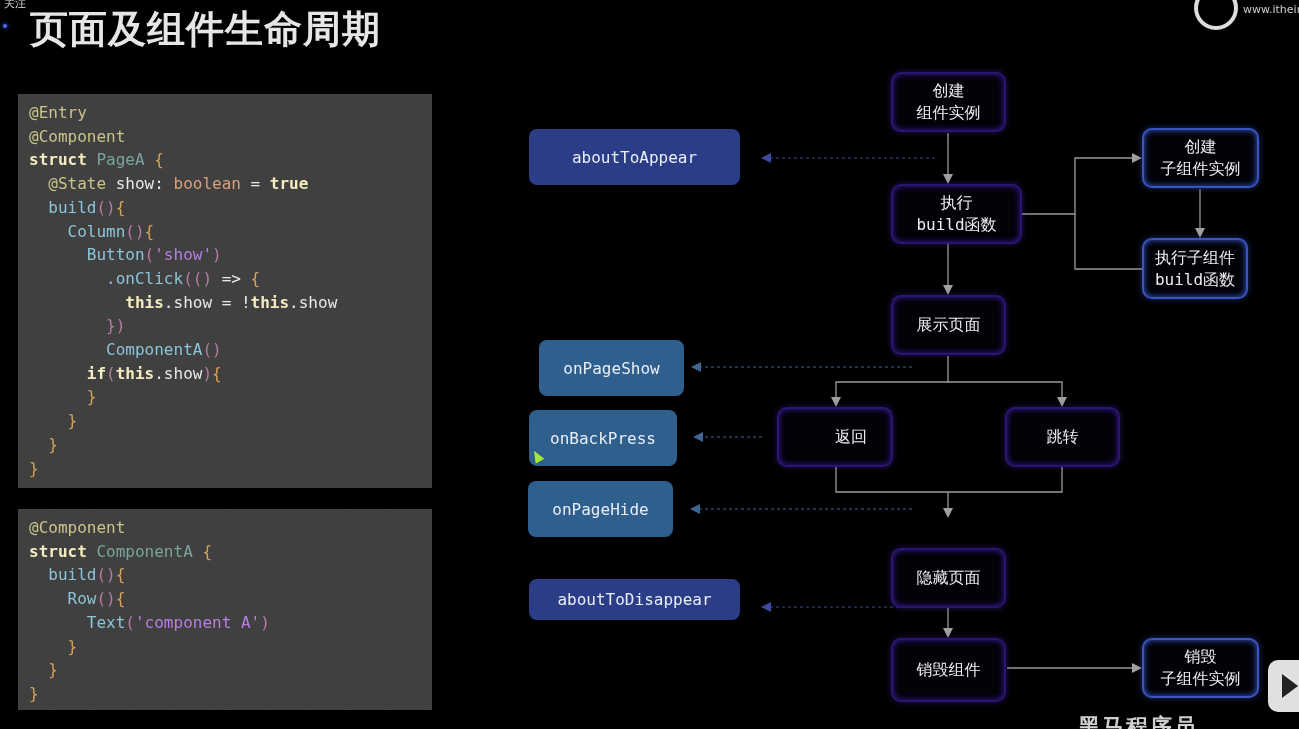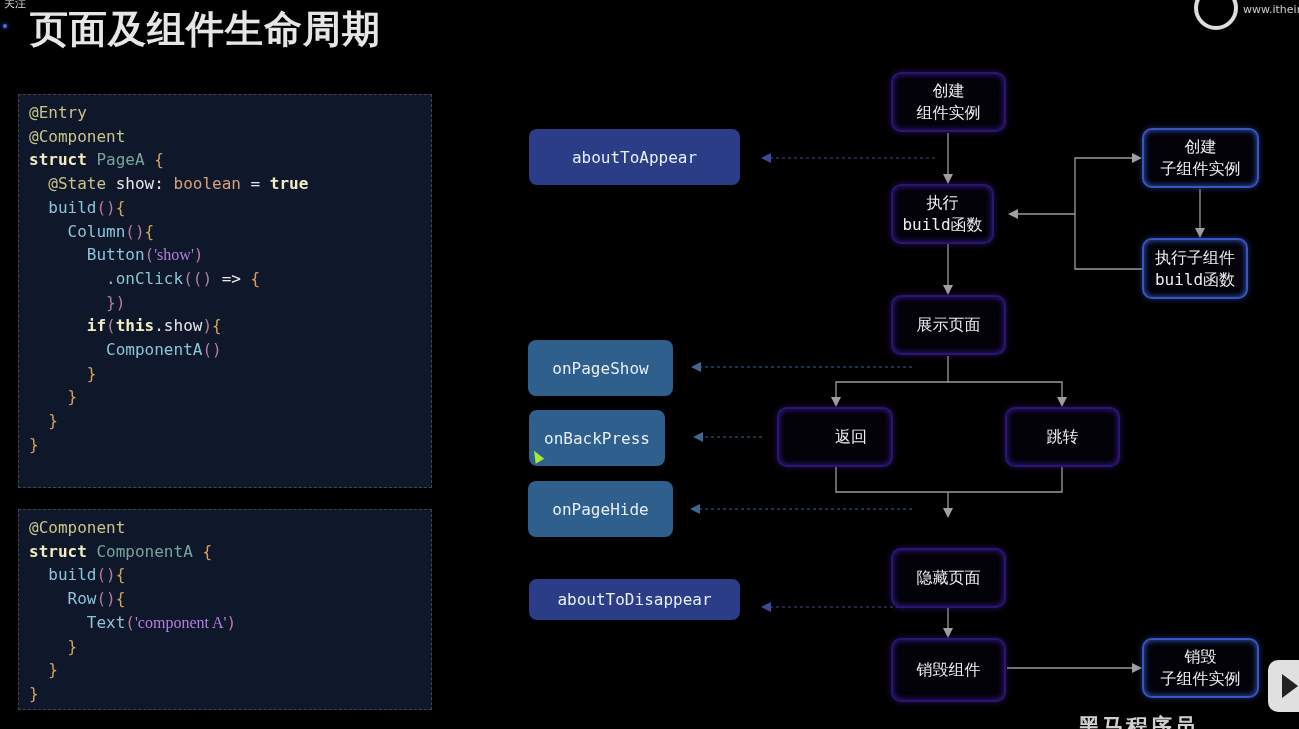--- a/index.html
+++ b/index.html
@@ -6,31 +6,31 @@
   html, body { width: 1299px; height: 729px; background: #000; overflow: hidden; }
   body { position: relative; font-family: "DejaVu Sans", sans-serif; color: #e8e8e8; }
 
   .top-tag { position: absolute; left: 4px; top: -4px; font-size: 11px; color: #ddd; }
   .star-dot { position: absolute; left: 3px; top: 24px; width: 4px; height: 4px; border-radius: 50%; background: #4a6cff; box-shadow: 0 0 4px #4a6cff; }
   .title { position: absolute; left: 30px; top: 4px; font-size: 38px; font-weight: bold; color: #e6e6e6; letter-spacing: 1px; }
 
   .logo { position: absolute; left: 1194px; top: -14px; width: 44px; height: 44px; border-radius: 50%; border: 4px solid #ddd; }
   .logo-text { position: absolute; left: 1243px; top: 3px; font-size: 11px; color: #cfcfcf; }
 
-  .code-box { position: absolute; border: 1px dashed #444; background: #0f172a; padding: 6px 10px; }
+  .code-box { position: absolute; border: 1px dashed #444; background: #404040; padding: 6px 10px; }
   .code-box.a { left: 18px; top: 94px; width: 414px; height: 394px; }
   .code-box.b { left: 18px; top: 509px; width: 414px; height: 201px; }
   .code-line { font-family: "DejaVu Sans Mono", monospace; font-size: 16px; line-height: 23.7px; white-space: pre; color: #ddd; }
   .tk-deco { color: #c9c48a; }
   .tk-kw { color: #f2ecc0; font-weight: bold; }
   .tk-type { color: #78a49c; }
   .tk-brace { color: #d5a25a; }
   .tk-fn { color: #8cc4d8; }
   .tk-paren { color: #b47ca0; }
-  .tk-str { color: #b57ee0; font-family: Liberation Serif, serif; }
+  .tk-str { color: #b57ee0; }
   .tk-tsType { color: #d8a07c; }
   .tk-plain { color: #e8e8e8; }
 
   .hook { position: absolute; border-radius: 8px; color: #e8eef8; font-family: "DejaVu Sans Mono", monospace; font-size: 16px; display: flex; align-items: center; justify-content: center; }
   .hook.comp { background: #2a3d86; text-align: right; }
   .hook.page { background: #2f5f8c; }
 
   .node { position: absolute; border-radius: 10px; background: #020208; border: 2px solid #2a1670; box-shadow: inset 0 0 6px #3a1aa0, 0 0 6px rgba(80,40,200,.45); color: #eee; font-size: 16px; display: flex; flex-direction: column; align-items: center; justify-content: center; text-align: center; line-height: 22px; }
   .node.child { border-color: #3a55c0; box-shadow: inset 0 0 6px #3a5ad0, 0 0 6px rgba(60,90,220,.5); }
   .node .mono { font-family: "DejaVu Sans Mono", monospace; }
@@ -54,23 +54,24 @@
 
 <div class="code-box a">
     <div class="code-line"><span class="tk-deco">@Entry</span></div>
     <div class="code-line"><span class="tk-deco">@Component</span></div>
     <div class="code-line"><span class="tk-kw">struct </span><span class="tk-type">PageA </span><span class="tk-brace">{</span></div>
     <div class="code-line"><span class="tk-plain">  </span><span class="tk-deco">@State </span><span class="tk-plain">show: </span><span class="tk-tsType">boolean </span><span class="tk-plain">= </span><span class="tk-kw">true</span></div>
     <div class="code-line"><span class="tk-plain">  </span><span class="tk-fn">build</span><span class="tk-paren">()</span><span class="tk-brace">{</span></div>
     <div class="code-line"><span class="tk-plain">    </span><span class="tk-fn">Column</span><span class="tk-paren">()</span><span class="tk-brace">{</span></div>
     <div class="code-line"><span class="tk-plain">      </span><span class="tk-fn">Button</span><span class="tk-paren">(</span><span class="tk-str">'show'</span><span class="tk-paren">)</span></div>
     <div class="code-line"><span class="tk-plain">        </span><span class="tk-fn">.onClick</span><span class="tk-paren">(() </span><span class="tk-plain">=&gt; </span><span class="tk-brace">{</span></div>
+    <div class="code-line"><span class="tk-plain">          </span><span class="tk-kw">this</span><span class="tk-plain">.show = !</span><span class="tk-kw">this</span><span class="tk-plain">.show</span></div>
     <div class="code-line"><span class="tk-plain">        </span><span class="tk-paren">})</span></div>
+    <div class="code-line"><span class="tk-plain">        </span><span class="tk-fn">ComponentA</span><span class="tk-paren">()</span></div>
     <div class="code-line"><span class="tk-plain">      </span><span class="tk-kw">if</span><span class="tk-paren">(</span><span class="tk-kw">this</span><span class="tk-plain">.show</span><span class="tk-paren">)</span><span class="tk-brace">{</span></div>
-    <div class="code-line"><span class="tk-plain">        </span><span class="tk-fn">ComponentA</span><span class="tk-paren">()</span></div>
     <div class="code-line"><span class="tk-plain">      </span><span class="tk-brace">}</span></div>
     <div class="code-line"><span class="tk-plain">    </span><span class="tk-brace">}</span></div>
     <div class="code-line"><span class="tk-plain">  </span><span class="tk-brace">}</span></div>
     <div class="code-line"><span class="tk-brace">}</span></div>
   </div>
 <div class="code-box b">
     <div class="code-line"><span class="tk-deco">@Component</span></div>
     <div class="code-line"><span class="tk-kw">struct </span><span class="tk-type">ComponentA </span><span class="tk-brace">{</span></div>
     <div class="code-line"><span class="tk-plain">  </span><span class="tk-fn">build</span><span class="tk-paren">()</span><span class="tk-brace">{</span></div>
     <div class="code-line"><span class="tk-plain">    </span><span class="tk-fn">Row</span><span class="tk-paren">()</span><span class="tk-brace">{</span></div>
@@ -109,30 +110,30 @@
   <g stroke-width="1.2" stroke-dasharray="3,3" fill="none">
     <line stroke="#3b4a9a" x1="935" y1="158" x2="763" y2="158" marker-end="url(#ahc)"></line>
     <line stroke="#3f6690" x1="912" y1="367" x2="693" y2="367" marker-end="url(#ahp)"></line>
     <line stroke="#3f6690" x1="762" y1="437" x2="695" y2="437" marker-end="url(#ahp)"></line>
     <line stroke="#3f6690" x1="912" y1="509" x2="692" y2="509" marker-end="url(#ahp)"></line>
     <line stroke="#3b4a9a" x1="935" y1="607" x2="763" y2="607" marker-end="url(#ahc)"></line>
   </g>
 </svg>
 
 <div class="hook comp" style="left:529px;top:129px;width:211px;height:56px;">aboutToAppear</div>
-<div class="hook page" style="left:528px;top:340px;width:145px;height:56px;">onPageShow</div>
-<div class="hook page" style="left:529px;top:410px;width:136px;height:56px;">onBackPress</div>
+<div class="hook page" style="left:539px;top:340px;width:145px;height:56px;">onPageShow</div>
+<div class="hook page" style="left:529px;top:410px;width:148px;height:56px;">onBackPress</div>
 <div class="hook page" style="left:528px;top:481px;width:145px;height:56px;">onPageHide</div>
 <div class="hook comp" style="left:529px;top:579px;width:211px;height:41px;">aboutToDisappear</div>
 
 <div class="node" style="left:891px;top:72px;width:115px;height:60px;">
     <div>创建</div>
     <div>组件实例</div>
   </div>
-<div class="node" style="left:891px;top:184px;width:103px;height:60px;">
+<div class="node" style="left:891px;top:184px;width:131px;height:60px;">
     <div>执行</div>
     <div class="mono">build函数</div>
   </div>
 <div class="node" style="left:891px;top:295px;width:115px;height:60px;">
     <div>展示页面</div>
   </div>
 <div class="node" style="left:777px;top:407px;width:116px;height:60px;padding-left:32px;">
     <div>返回</div>
   </div>
 <div class="node" style="left:1005px;top:407px;width:115px;height:60px;">

